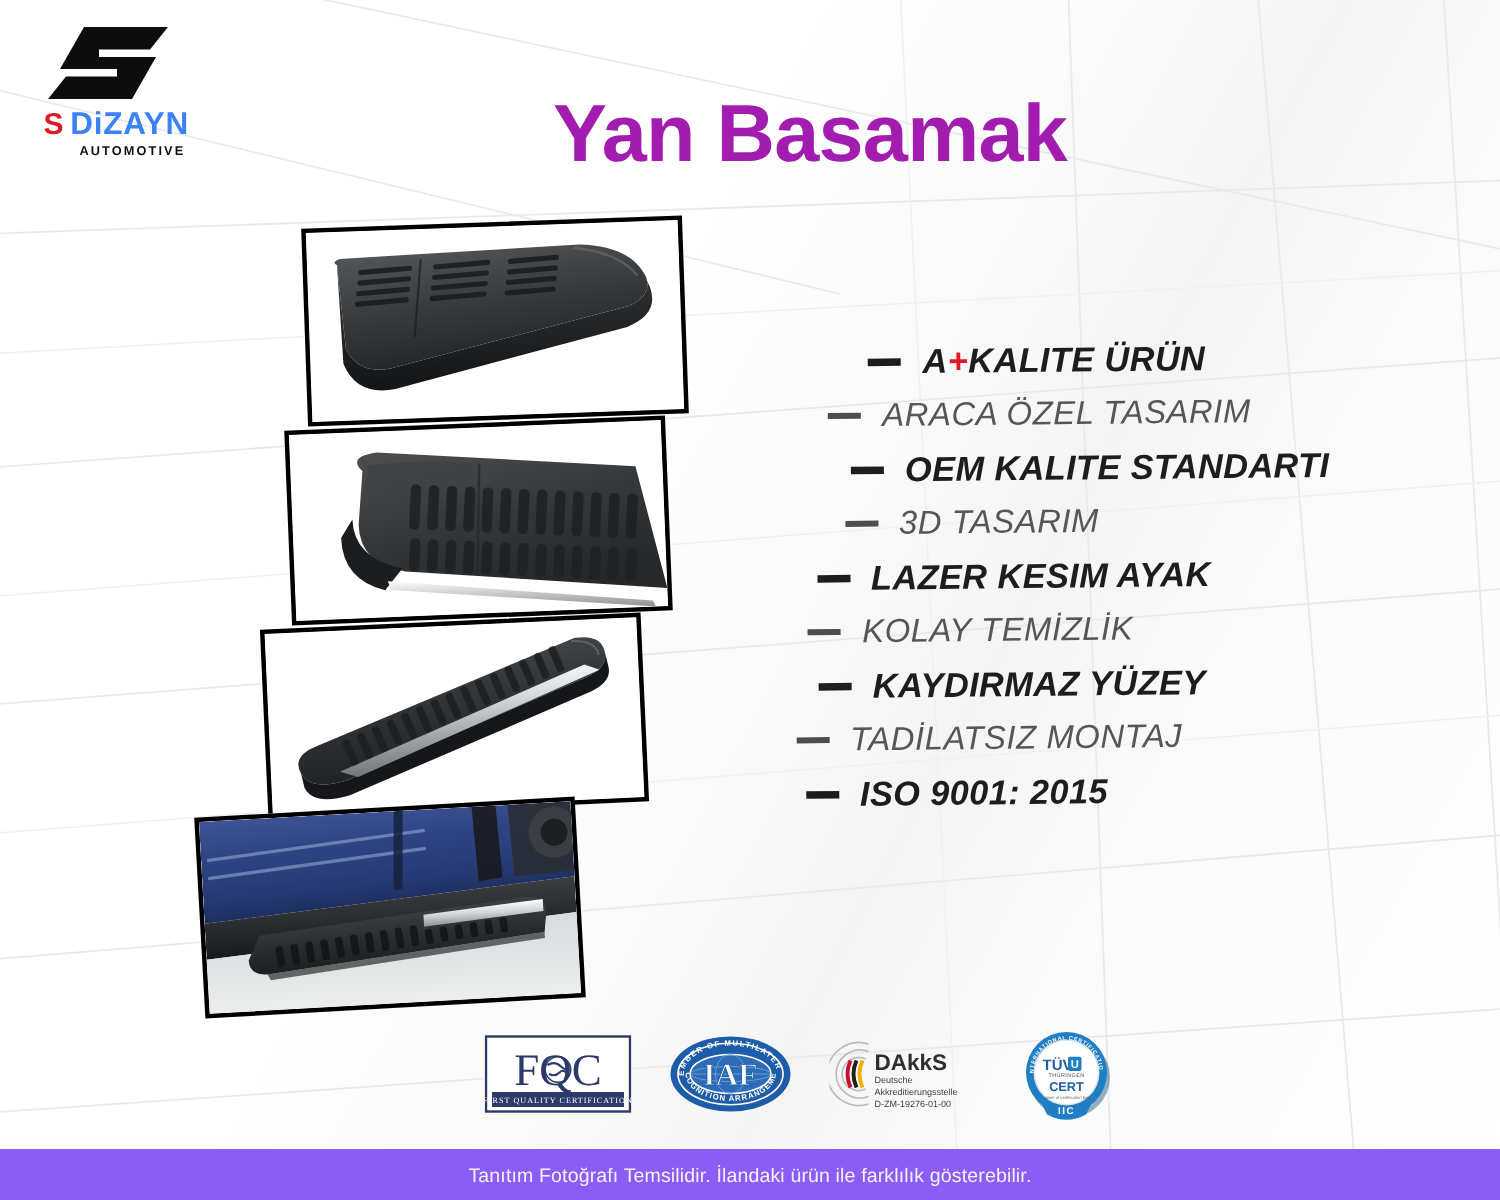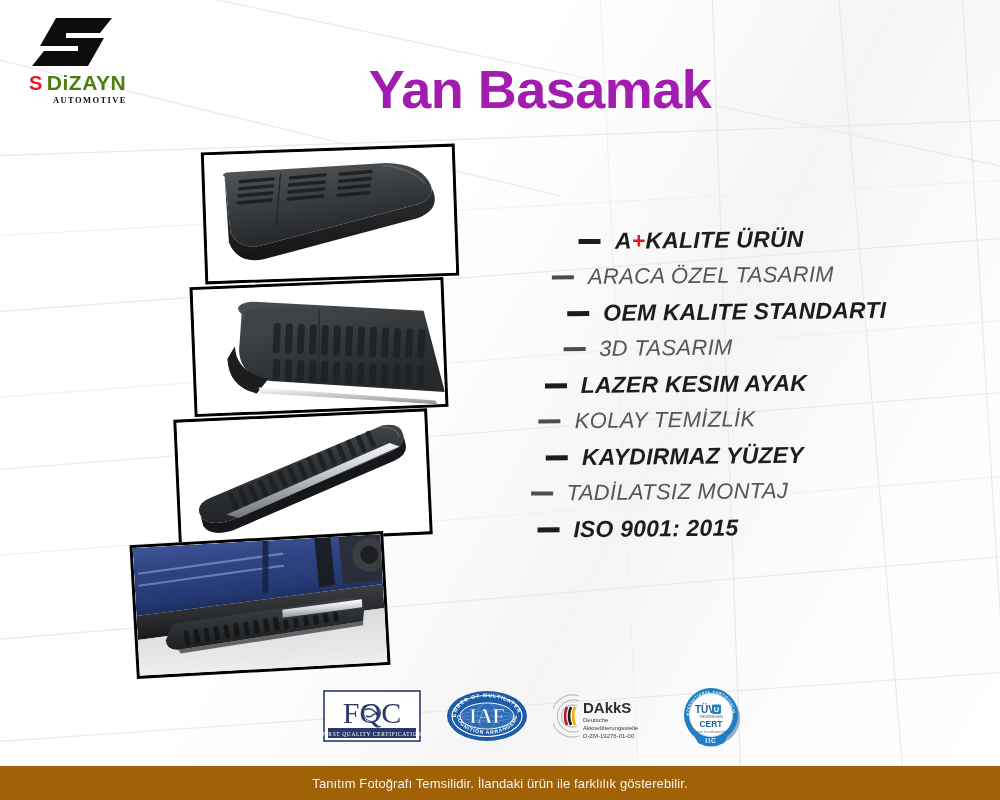--- a/index.html
+++ b/index.html
@@ -55,33 +55,32 @@
   #logo-s {
     font-size: 20px;
     font-weight: bold;
     color: #e01a22;
     letter-spacing: -0.5px;
     line-height: 1;
   }
   #logo-name {
     font-size: 21px;
     font-weight: bold;
-    color: #4d7c0f;
+    color: #3b82f6;
     letter-spacing: 0.5px;
     line-height: 1;
   }
   #logo-sub {
     margin-top: 3px;
     padding-left: 27px;
     font-size: 8.5px;
     font-weight: bold;
     color: #111111;
     letter-spacing: 1.4px;
     line-height: 1;
-    font-family: Liberation Serif, serif;
   }
 
   
   #title-block {
     position: absolute;
     left: 280px; top: 50px;
     width: 520px;
     z-index: 6;
     text-align: center;
   }
@@ -201,21 +200,21 @@
     margin-left: 37px;
   }
   .cert-badge { flex: none; }
 
   
   #footer-bar {
     position: absolute;
     left: 0; bottom: 0;
     width: 1000px;
     height: 34px;
-    background: #a16207;
+    background: #8b5cf6;
     z-index: 7;
     display: flex;
     align-items: center;
     justify-content: center;
   }
   #footer-text {
     color: #f2f2f2;
     font-size: 13px;
     letter-spacing: 0.1px;
   }

